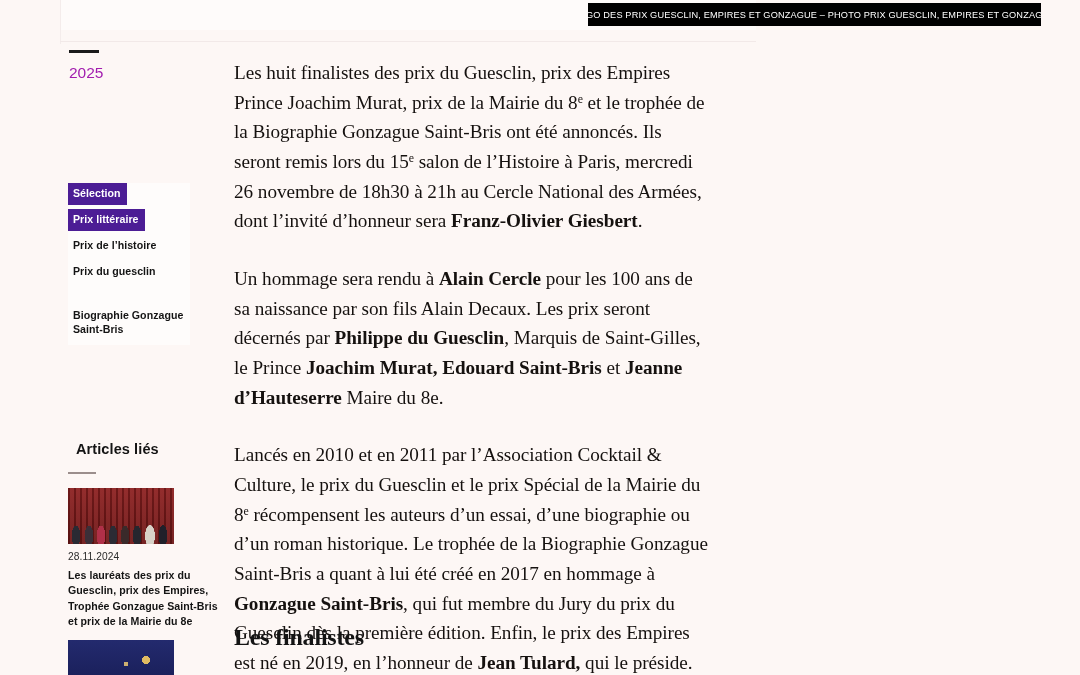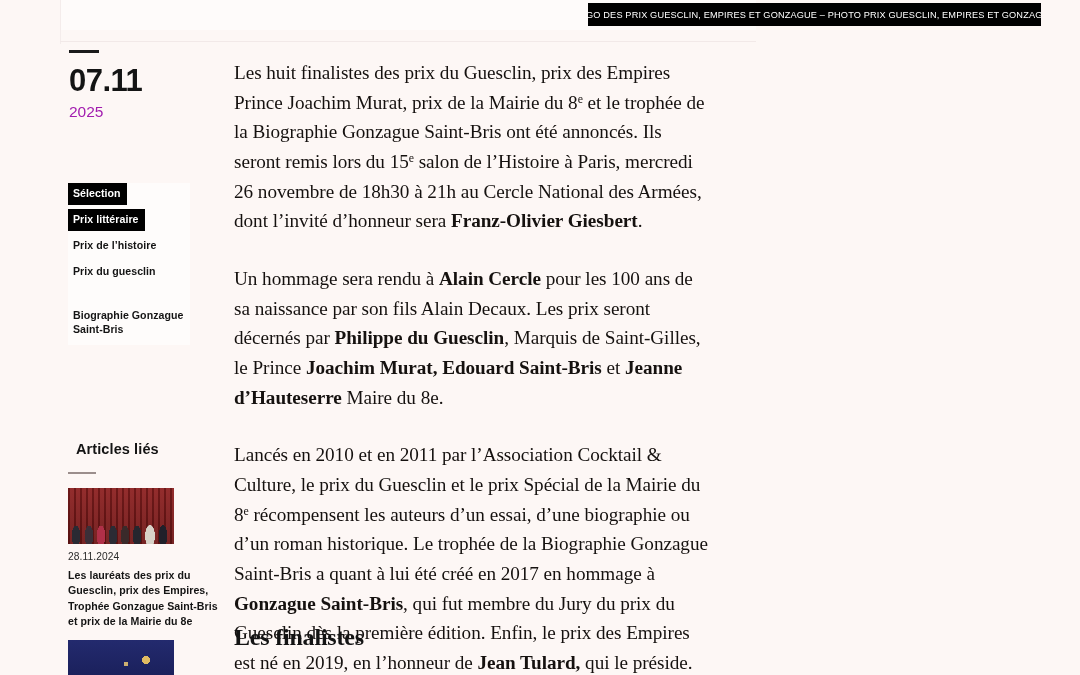--- a/index.html
+++ b/index.html
@@ -96,21 +96,21 @@
     font-size: 10.6px;
     font-weight: 700;
     line-height: 1.32;
     letter-spacing: 0.05px;
     color: #141414;
     padding: 4px 6px 4px 5px;
     margin-bottom: 4px;
     text-decoration: none;
   }
   .tag.filled {
-    background: #000000;
+    background: #4c1d95;
     color: #ffffff;
   }
   .tag.plain {
     background: transparent;
   }
 
   
   .related {
     position: absolute;
     left: 8px; top: 383px;
@@ -226,21 +226,20 @@
   <div class="hero-strip"></div>
   <div class="container-edge-left"></div>
 
   <div class="credit-bar">LOGO DES PRIX GUESCLIN, EMPIRES ET GONZAGUE – PHOTO PRIX GUESCLIN, EMPIRES ET GONZAGUE</div>
 
   <div class="hero-divider"></div>
 
   <aside class="sidebar">
 
     <div class="date-rule"></div>
-    <div class="date-day">07.11</div>
     <div class="date-year">2025</div>
 
     <div class="tag-block" id="tag-list"><a class="tag filled">Sélection</a><br><a class="tag filled">Prix littéraire</a><br><a class="tag plain">Prix de l’histoire</a><br><a class="tag plain">Prix du guesclin</a><br><br><a class="tag plain">Biographie Gonzague Saint-Bris</a><br></div>
 
     <div class="related">
       <h3 class="related-title">Articles liés</h3>
       <div class="related-rule"></div>
       <div id="related-list">
           <div class="related-card">
             <span class="thumb thumb-a"></span>

